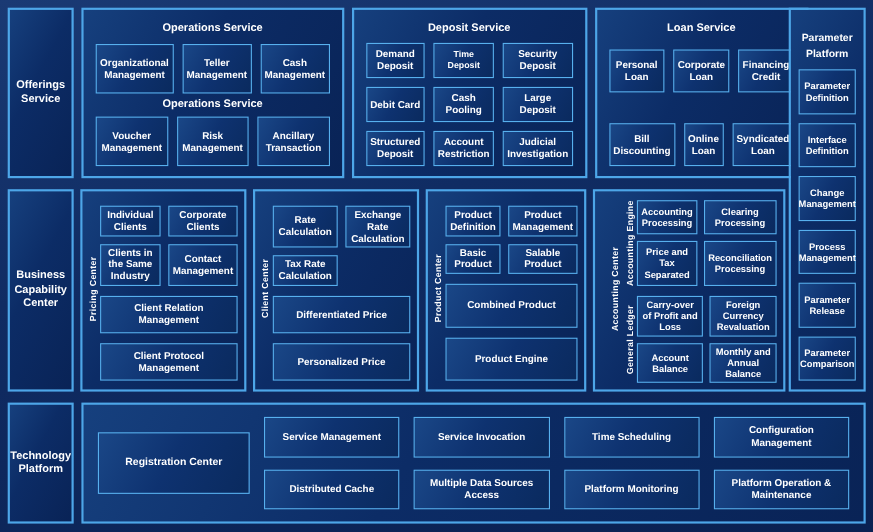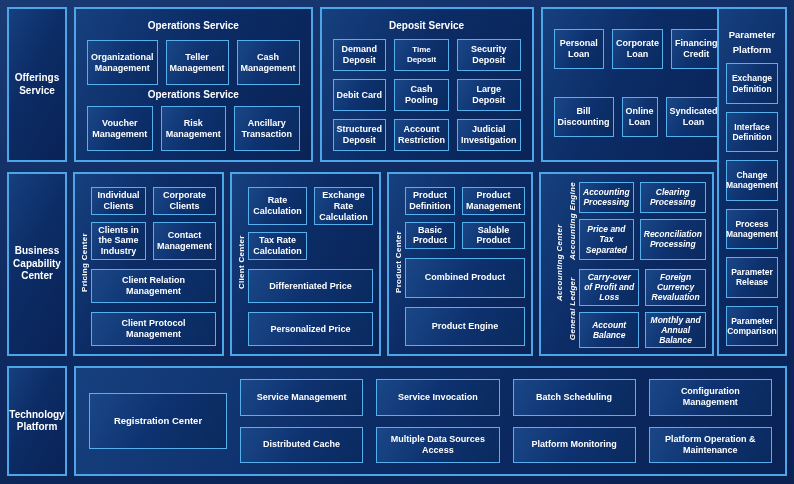--- a/index.html
+++ b/index.html
@@ -44,21 +44,21 @@
   .param-boxes .box{flex:1;font-size:8.5px;}
   .center-panel{display:flex;padding:5px 6px 8px 3px;}
   .vlabel{
     writing-mode:vertical-rl;transform:rotate(180deg);
     font-weight:bold;font-size:8px;letter-spacing:.3px;
     display:flex;align-items:center;justify-content:center;width:13px;flex:0 0 13px;text-align:center;
   }
   .center-content{flex:1;display:flex;flex-direction:column;gap:9px;padding-top:8px;min-width:0;}
   .grid2{display:grid;grid-template-columns:1fr 1fr;gap:7px;flex:1;}
   .wide-box{flex:1;}
-  .acct-panel{display:flex;padding:5px 6px 7px 12px;font-style:italic;}
+  .acct-panel{display:flex;padding:5px 6px 7px 12px;}
   .acct-content{flex:1;display:flex;flex-direction:column;gap:9px;padding-top:3px;min-width:0;}
   .acct-group{flex:1;display:flex;}
   .acct-group-boxes{flex:1;display:grid;grid-template-columns:1fr 1fr;gap:6px;}
   .acct-group .box{font-size:8.5px;}
   .bottom-panel{flex:1;display:flex;align-items:center;gap:13px;padding:10px 13px;}
   .reg-box{width:138px;flex:0 0 138px;height:56px;font-size:9.5px;}
   .bottom-col{flex:1;display:flex;flex-direction:column;gap:11px;height:84px;}
   .bottom-col .box{flex:1;font-size:9px;}
 </style>
 </head>
@@ -96,20 +96,21 @@
             <div class="box">Debit Card</div>
             <div class="box">Cash Pooling</div>
             <div class="box">Large Deposit</div>
             <div class="box">Structured Deposit</div>
             <div class="box">Account Restriction</div>
             <div class="box">Judicial Investigation</div>
           </div>
         </div>
 
         <div class="panel svc-panel" style="flex:1;">
+          <div class="svc-title">Loan Service</div>
           <div class="loan-row loan-row1">
             <div class="box">Personal Loan</div>
             <div class="box">Corporate Loan</div>
             <div class="box">Financing Credit</div>
           </div>
           <div class="loan-row loan-row2">
             <div class="box">Bill Discounting</div>
             <div class="box">Online Loan</div>
             <div class="box">Syndicated Loan</div>
           </div>
@@ -186,21 +187,21 @@
       </div>
 
     </div>
 
     <div class="panel param-panel">
       <div class="param-title">
         <div>Parameter</div>
         <div>Platform</div>
       </div>
       <div class="param-boxes">
-        <div class="box">Exchange Definition</div>
+        <div class="box">Parameter Definition</div>
         <div class="box">Interface Definition</div>
         <div class="box">Change Management</div>
         <div class="box">Process Management</div>
         <div class="box">Parameter Release</div>
         <div class="box">Parameter Comparison</div>
       </div>
     </div>
   </div>
 
   <div class="row row-bottom">
@@ -209,21 +210,21 @@
       <div class="box reg-box">Registration Center</div>
       <div class="bottom-col">
         <div class="box">Service Management</div>
         <div class="box">Distributed Cache</div>
       </div>
       <div class="bottom-col">
         <div class="box">Service Invocation</div>
         <div class="box">Multiple Data Sources Access</div>
       </div>
       <div class="bottom-col">
-        <div class="box">Batch Scheduling</div>
+        <div class="box">Time Scheduling</div>
         <div class="box">Platform Monitoring</div>
       </div>
       <div class="bottom-col">
         <div class="box">Configuration Management</div>
         <div class="box">Platform Operation &amp; Maintenance</div>
       </div>
     </div>
   </div>
 
 </div>

